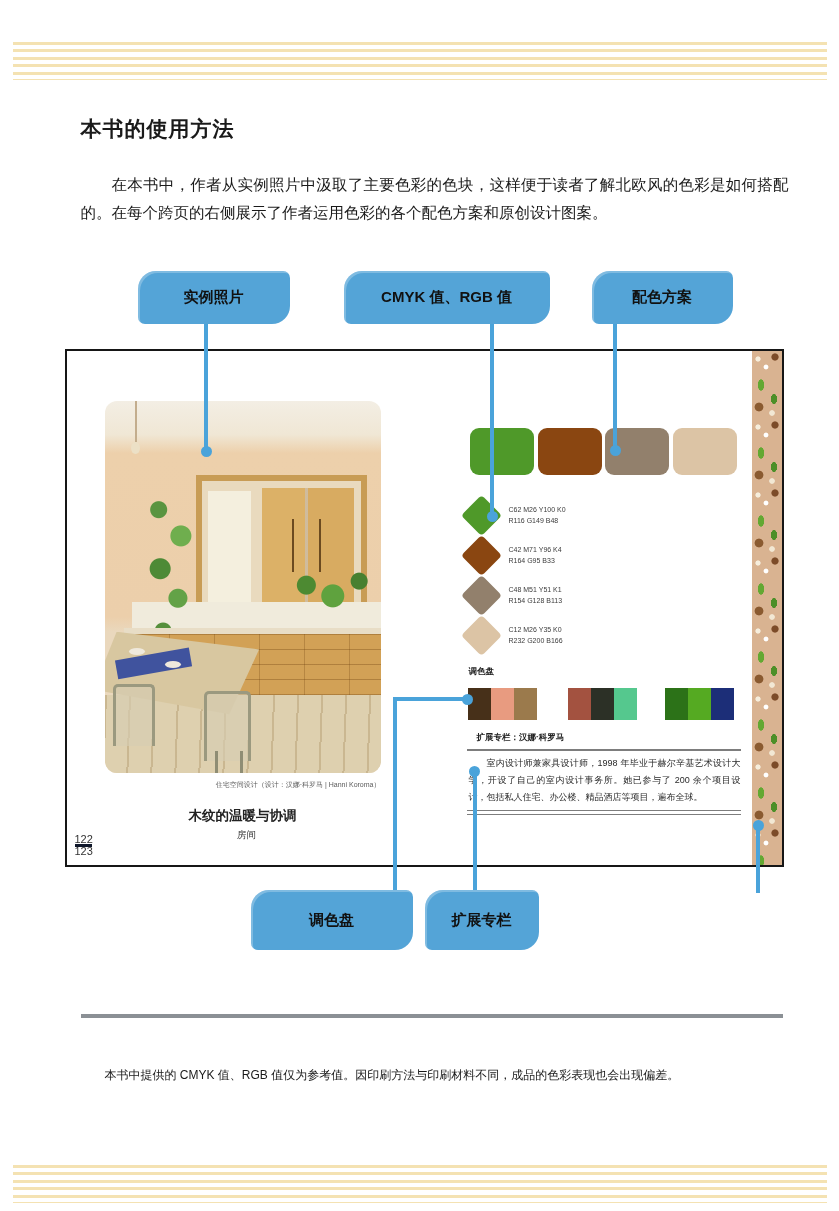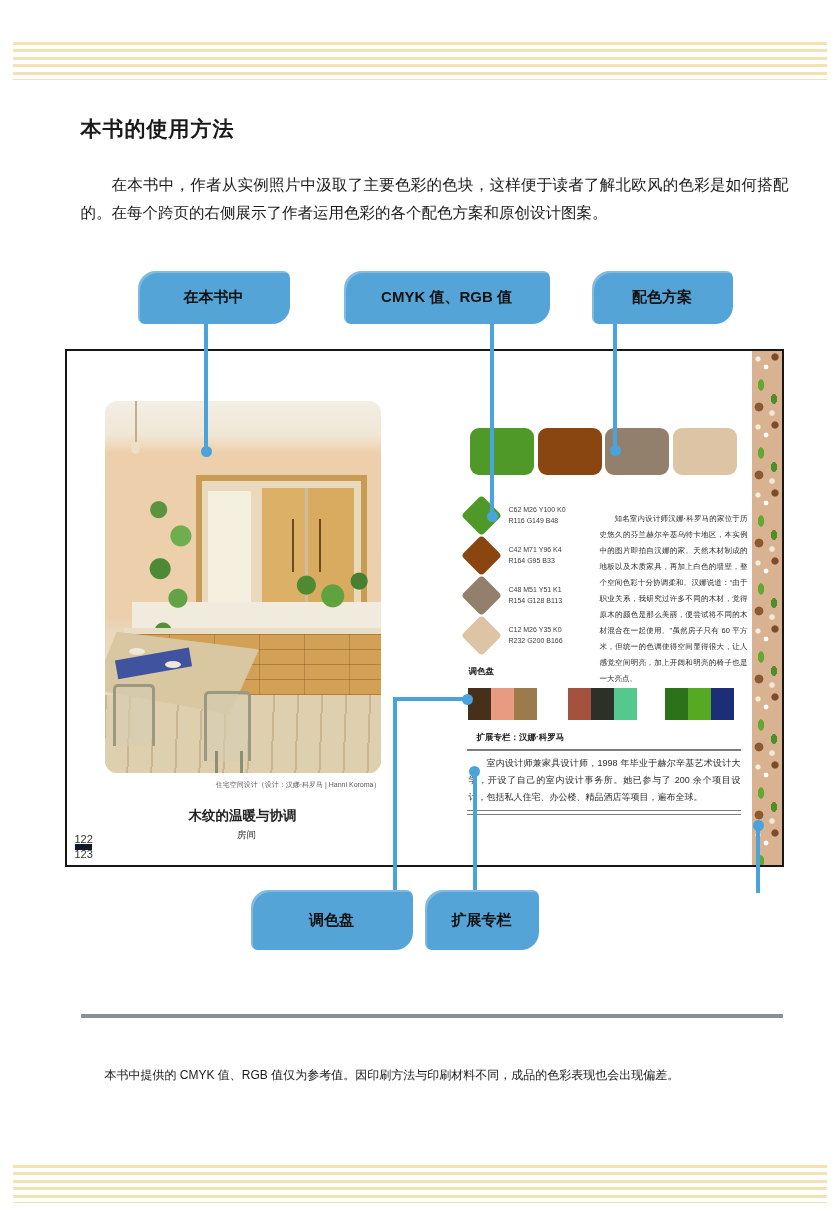--- a/index.html
+++ b/index.html
@@ -55,21 +55,21 @@
     clip-path:polygon(14% 0,100% 16%,82% 74%,0 52%);}
   .ph-runner{left:4%;top:68%;width:27%;height:5%;background:#40539e;transform:rotate(-10deg);}
   .ph-plate{width:16px;height:7px;border-radius:50%;background:#efe9dc;}
   .ph-chair{border:3px solid #9b997f;border-bottom:none;border-radius:5px 5px 0 0;background:rgba(214,205,178,0.65);}
   .ph-chair-leg{width:3px;background:#8f8d74;}
   
   .credit{font-size:7px;color:#5a5a5a;}
   .photo-title{font-size:13.5px;font-weight:bold;color:#222;}
   .photo-sub{font-size:9.5px;color:#333;}
   .pageno{font-size:11px;color:#333;width:17px;text-align:center;line-height:9px;}
-  .pageno .bottom{border-top:6px solid #0f172a;}
+  .pageno .bottom{border-top:3px solid #0f172a;}
   
   .bigswatch{top:77px;width:64px;height:47px;border-radius:9px;}
   .diamond{width:29px;height:29px;transform:rotate(45deg);border-radius:4px;}
   .cmyk-text{font-size:7px;line-height:11px;color:#3c3c3c;white-space:nowrap;}
   .body-text{left:533px;top:160px;width:148px;font-size:7.5px;line-height:16px;text-align:justify;color:#2a2a2a;text-indent:2em;}
   .small-label{font-size:8.5px;font-weight:bold;color:#222;}
   .pal-group{top:337px;height:32px;display:flex;}
   .pal-cell{width:23px;height:32px;}
   .col-rule{left:400px;width:274px;height:2px;background:#7d7d7d;}
   .col-text{left:402px;top:404px;width:272px;font-size:9px;line-height:17px;text-align:justify;color:#2a2a2a;text-indent:2em;}
@@ -95,21 +95,21 @@
 
 <div id="page">
 
   <div class="abs stripes" style="top:26px;"></div>
   <div class="abs stripes" style="top:1149px;"></div>
 
   <div class="abs page-title">本书的使用方法</div>
   <div class="abs intro">在本书中，作者从实例照片中汲取了主要色彩的色块，这样便于读者了解北欧风的色彩是如何搭配的。在每个跨页的右侧展示了作者运用色彩的各个配色方案和原创设计图案。</div>
 
   <div class="abs callout" style="left:125px;top:255px;width:152px;height:53px;">
-    <span>在本书中</span>
+    <span>实例照片</span>
   </div>
   <div class="abs callout" style="left:331px;top:255px;width:206px;height:53px;">
     <span>CMYK 值、RGB 值</span>
   </div>
   <div class="abs callout" style="left:579px;top:255px;width:141px;height:53px;">
     <span>配色方案</span>
   </div>
 
   <div class="abs vline" style="left:191px;top:307px;height:128px;"></div>
   <div class="abs dot" style="left:188px;top:430px;"></div>
@@ -181,21 +181,20 @@
     <div class="abs cmyk-text" style="left:442px;top:233px;">
       <div>C48 M51 Y51 K1</div>
       <div>R154 G128 B113</div>
     </div>
     <div class="abs diamond" style="left: 400px; top: 270px; background-color: rgb(220, 196, 165);"></div>
     <div class="abs cmyk-text" style="left:442px;top:273px;">
       <div>C12 M26 Y35 K0</div>
       <div>R232 G200 B166</div>
     </div>
 
-    <div class="abs body-text">知名室内设计师汉娜·科罗马的家位于历史悠久的芬兰赫尔辛基乌特卡地区，本实例中的图片即拍自汉娜的家。天然木材制成的地板以及木质家具，再加上白色的墙壁，整个空间色彩十分协调柔和。汉娜说道：“由于职业关系，我研究过许多不同的木材，觉得原木的颜色是那么美丽，便尝试将不同的木材混合在一起使用。”虽然房子只有 60 平方米，但统一的色调使得空间显得很大，让人感觉空间明亮，加上开阔和明亮的椅子也是一大亮点。</div>
 
     <div class="abs small-label" style="left:402px;top:315px;">调色盘</div>
     <div class="abs pal-group" style="left:401px;">
       <div class="pal-cell" style="background-color: rgb(71, 48, 25);"></div>
       <div class="pal-cell" style="background-color: rgb(232, 155, 128);"></div>
       <div class="pal-cell" style="background-color: rgb(155, 122, 76);"></div>
     </div>
     <div class="abs pal-group" style="left:501px;">
       <div class="pal-cell" style="background-color: rgb(163, 82, 64);"></div>
       <div class="pal-cell" style="background-color: rgb(44, 48, 38);"></div>

